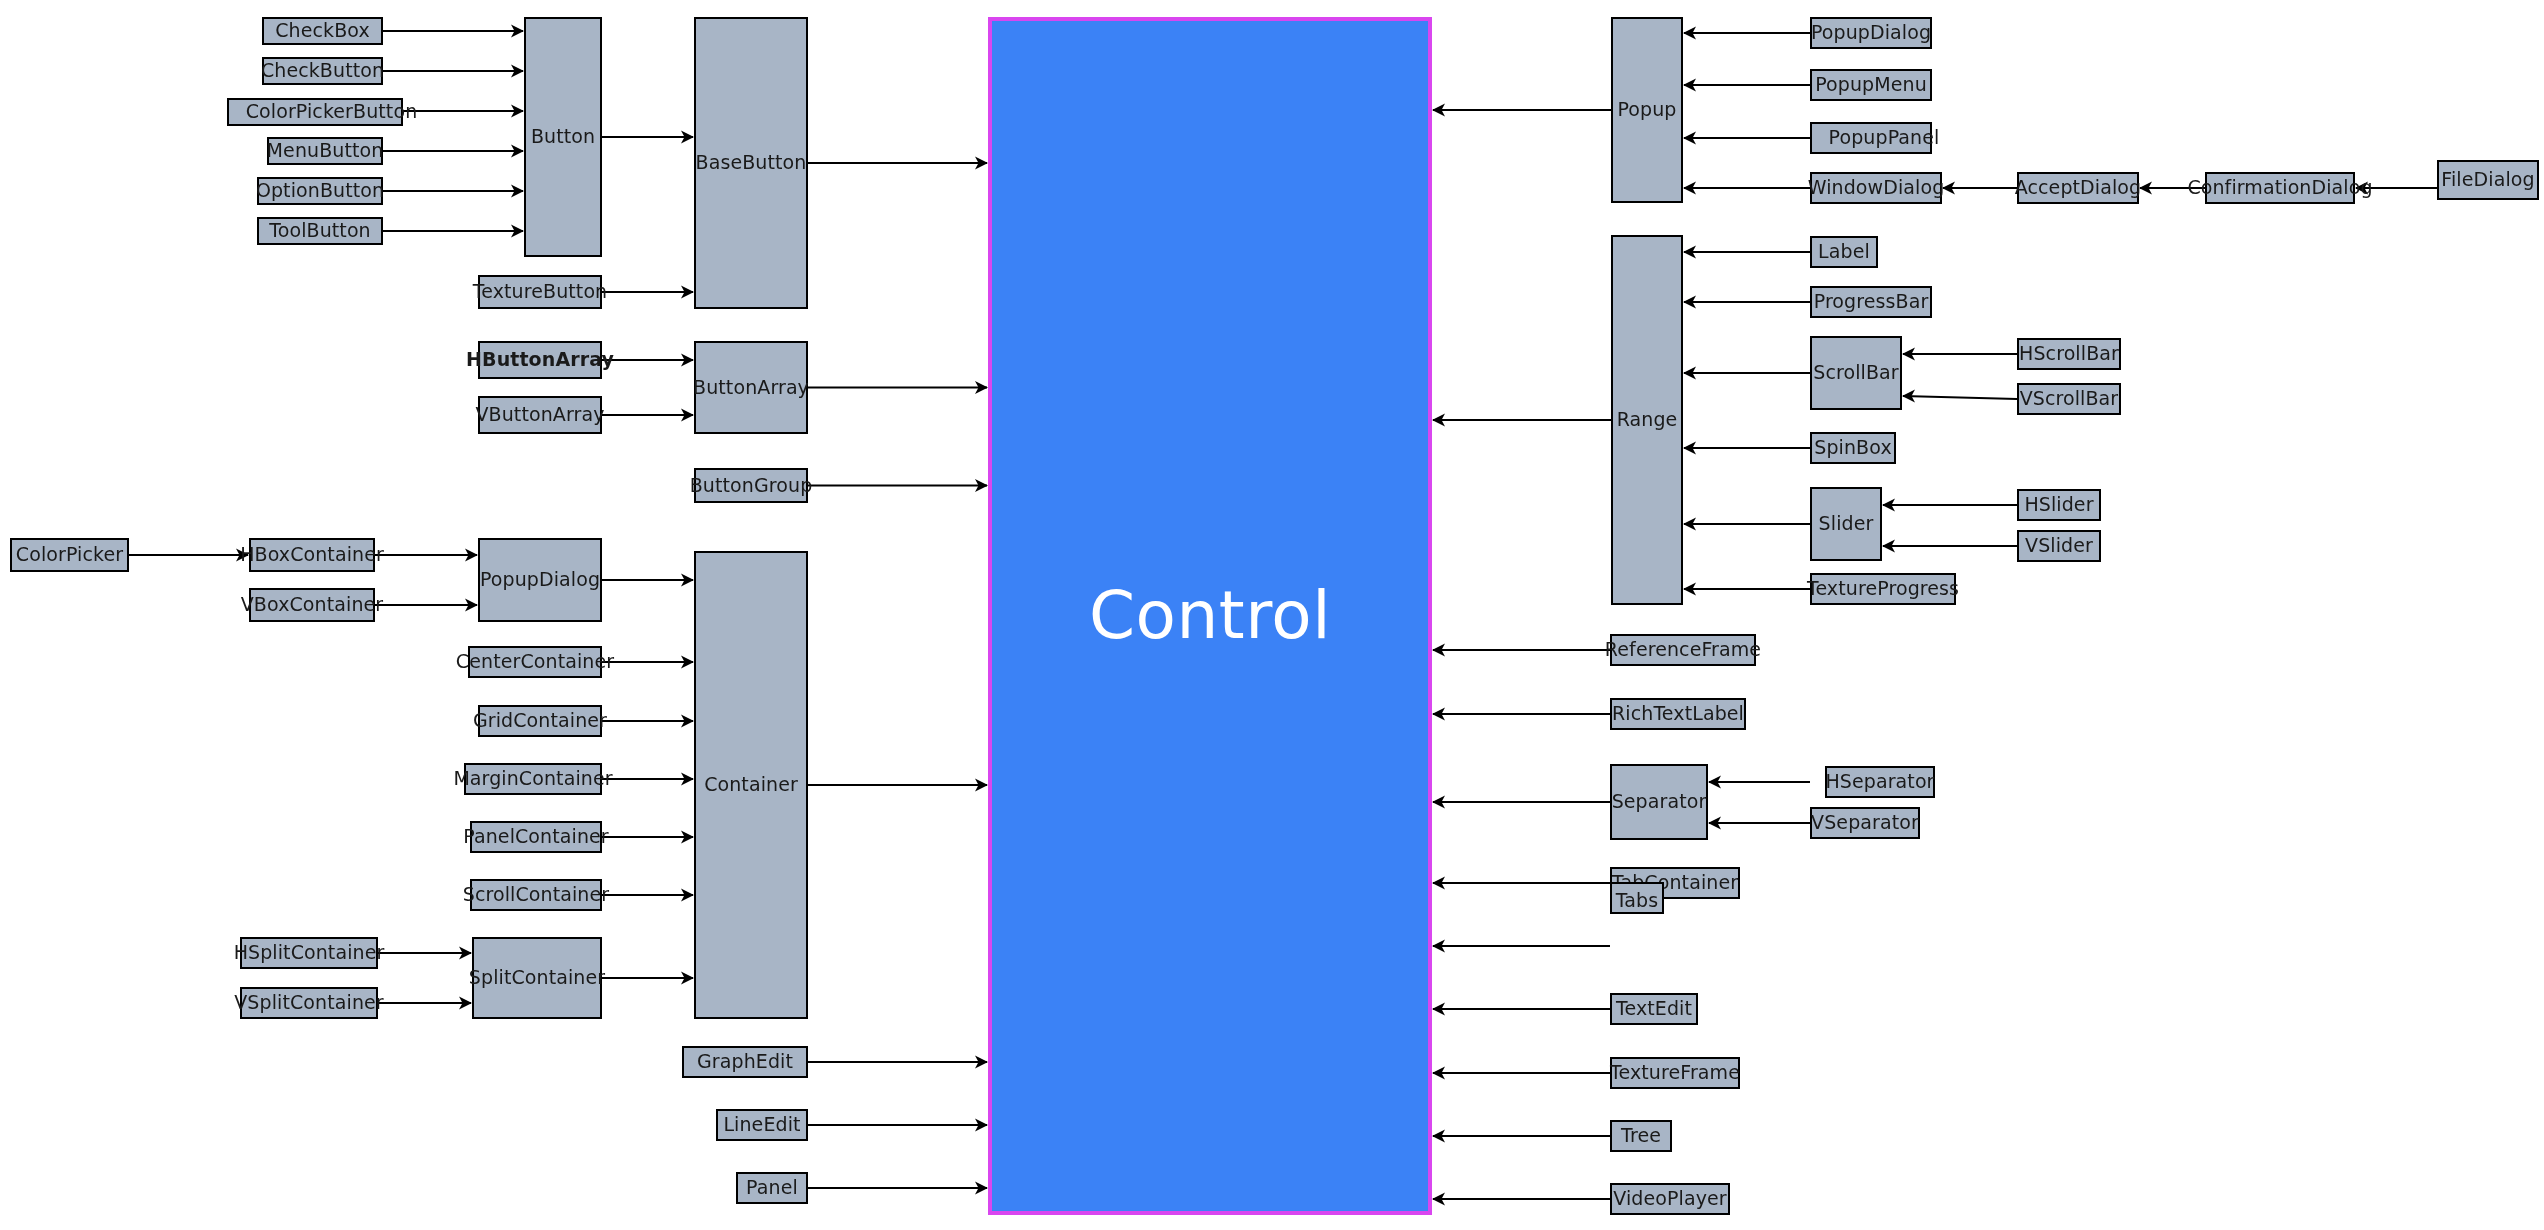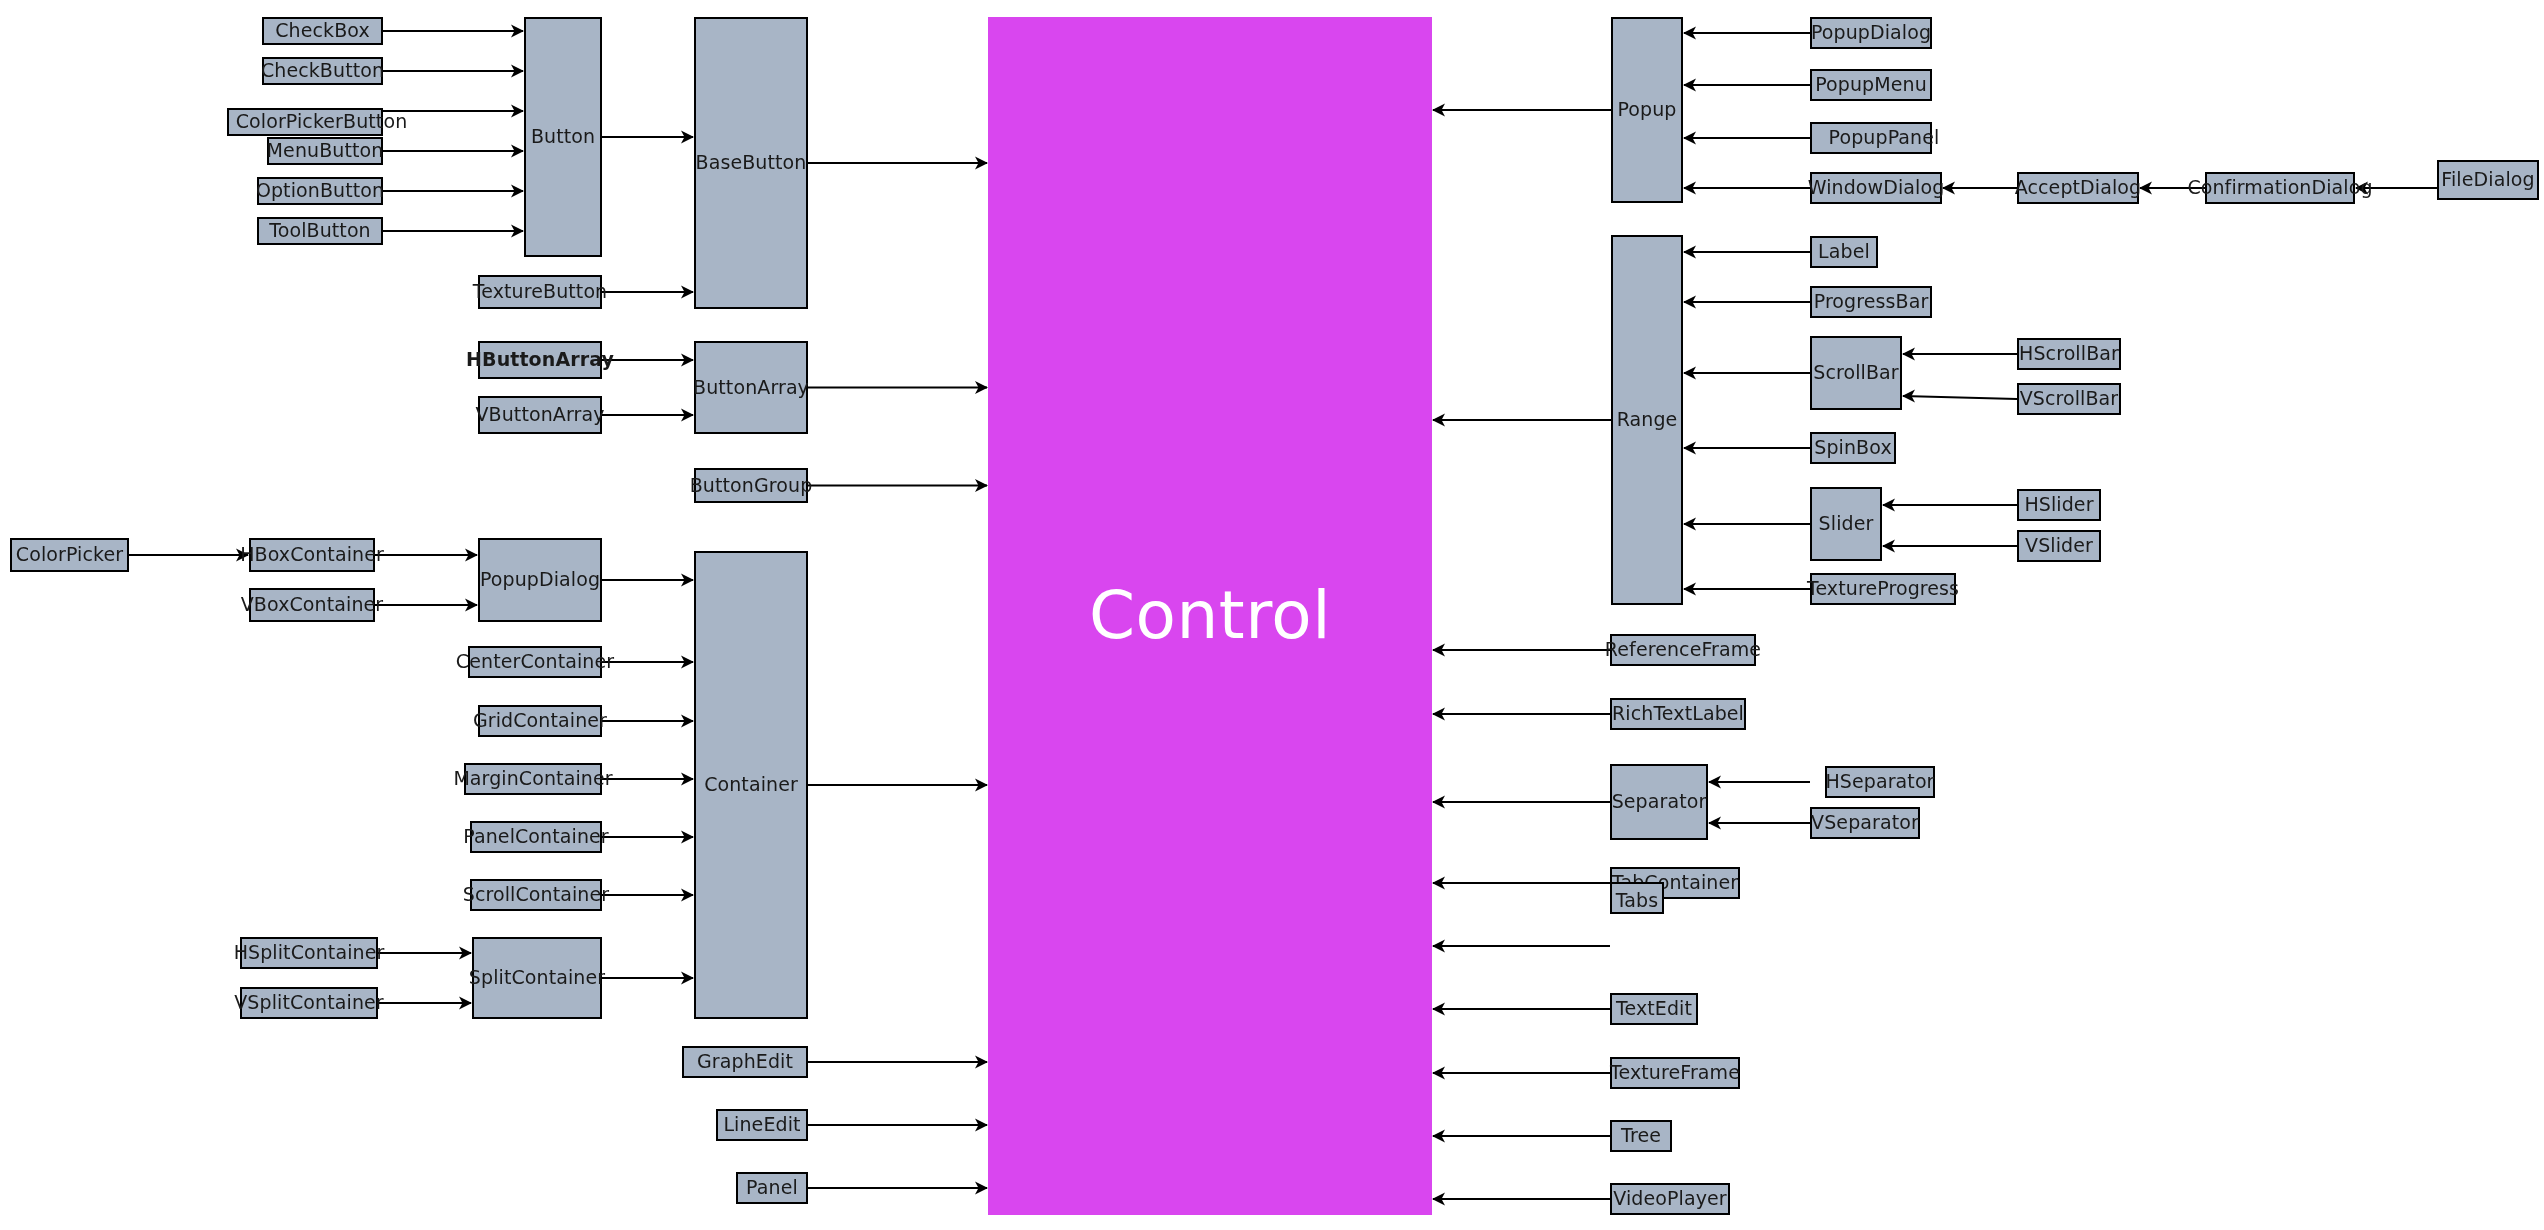--- a/index.html
+++ b/index.html
@@ -28,22 +28,22 @@
     justify-content:center;
     text-align:center;
     color:#1a1a1a;
     font-size:19px;
     line-height:1.15;
     letter-spacing:.1px;
     z-index:2;
     white-space:nowrap;
   }
   .node.root{
-    background:#d946ef;
-    border:6px solid #d946ef;
+    background:#3b82f6;
+    border:4px solid #d946ef;
     color:#ffffff;
     font-size:66px;
     letter-spacing:.5px;
   }
   .node-label{pointer-events:none;}
 </style>
 </head>
 <body>
 
 <div id="diagram">
@@ -170,21 +170,21 @@
   <div id="nodes">
       <div class="node root" style="left: 988px; top: 17px; width: 444px; height: 1198px;">
         <span class="node-label">Control</span>
       </div>
       <div class="node" style="left: 262px; top: 17px; width: 121px; height: 28px;">
         <span class="node-label">CheckBox</span>
       </div>
       <div class="node" style="left: 262px; top: 57px; width: 121px; height: 28px;">
         <span class="node-label">CheckButton</span>
       </div>
-      <div class="node" style="left: 227px; top: 108px; width: 156px; height: 28px; padding-left: 33px;">
+      <div class="node" style="left: 227px; top: 98px; width: 176px; height: 28px; padding-left: 33px;">
         <span class="node-label">ColorPickerButton</span>
       </div>
       <div class="node" style="left: 267px; top: 137px; width: 116px; height: 28px;">
         <span class="node-label">MenuButton</span>
       </div>
       <div class="node" style="left: 257px; top: 177px; width: 126px; height: 28px;">
         <span class="node-label">OptionButton</span>
       </div>
       <div class="node" style="left: 257px; top: 217px; width: 126px; height: 28px;">
         <span class="node-label">ToolButton</span>

